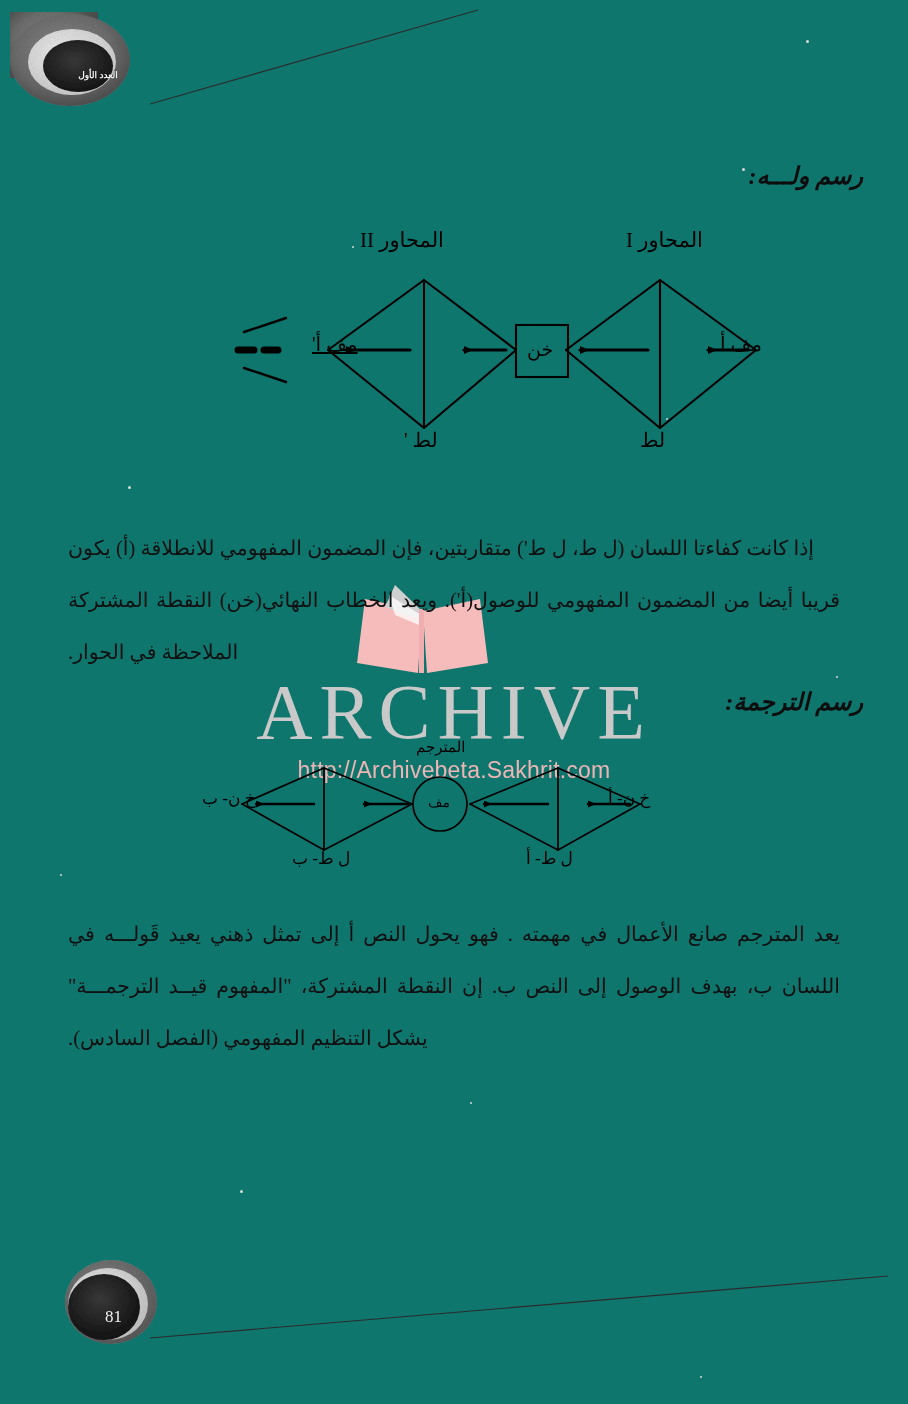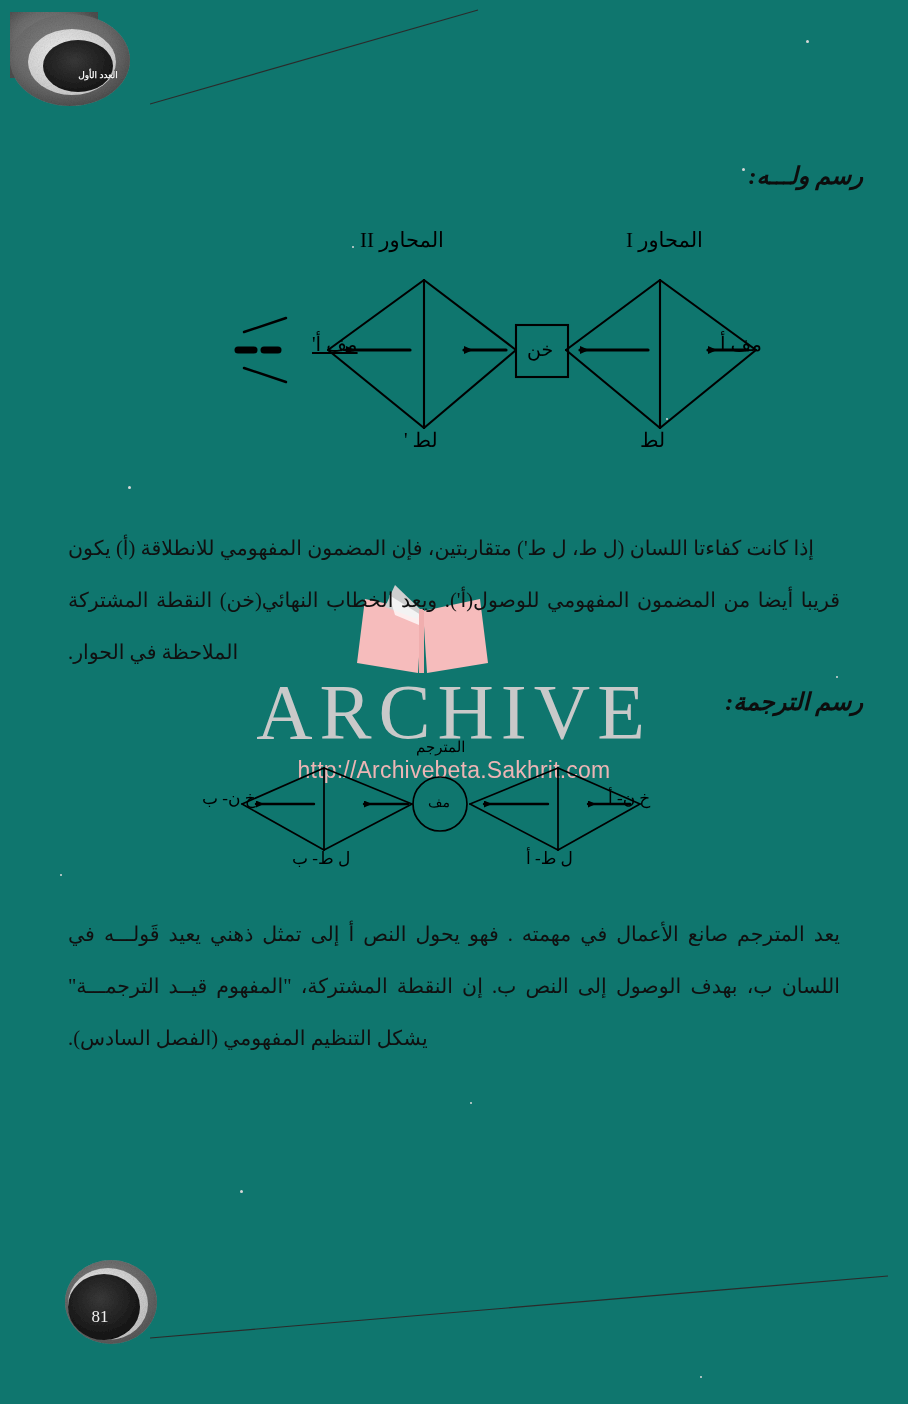--- a/index.html
+++ b/index.html
@@ -61,21 +61,20 @@
     left: 58px;
     top: 1250px;
     width: 110px;
     height: 105px;
   }
   .footer-page-number {
     position: absolute;
     left: 78px;
     top: 1307px;
     width: 44px;
-    text-align: center;
     font-family: "Liberation Serif", serif;
     font-size: 17px;
     color: #efefef;
     pointer-events: none;
   }
   .footer-rule {
     position: absolute;
     left: 150px;
     top: 1270px;
     width: 740px;

